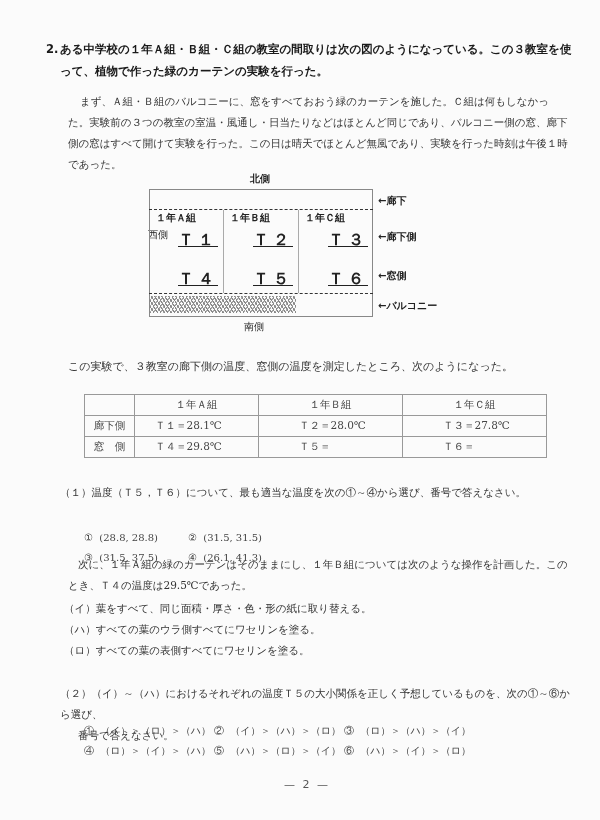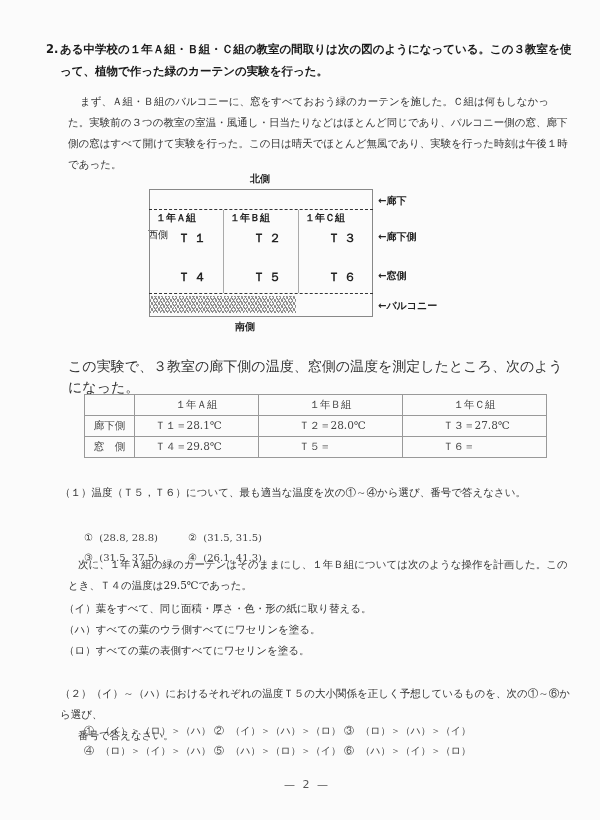--- a/index.html
+++ b/index.html
@@ -9,38 +9,38 @@
   }
   .abs { position: absolute; }
   .q-head { left: 60px; top: 38px; width: 520px; font-size: 11.5px; font-weight: bold; line-height: 22px; color: #1a1a1a; }
   .q-head .num { position: absolute; left: -14px; top: 0; }
   .para { font-family: "DejaVu Serif", serif; font-size: 10.5px; line-height: 21px; color: #333; }
   .p1 { left: 68px; top: 91px; width: 500px; text-indent: 12px; }
 
   
   .diagram { left: 100px; top: 160px; width: 360px; height: 180px; text-align: right; }
   .d-north { position: absolute; left: 150px; top: 12px; font-size: 10px; font-weight: bold; }
-  .d-south { position: absolute; left: 135px; top: 160px; font-size: 10px; font-weight: bold; }
+  .d-south { position: absolute; left: 144px; top: 160px; font-size: 10px; font-weight: normal; }
   .d-west { position: absolute; left: 24px; top: 68px; font-size: 10px; font-weight: normal; padding-left: 24px; }
   .d-outer { position: absolute; left: 49px; top: 29px; width: 224px; height: 128px; border: 1px solid #888; box-sizing: border-box; }
   .d-dash1 { position: absolute; left: 49px; top: 49px; width: 224px; border-top: 1.5px dashed #333; }
   .d-dash2 { position: absolute; left: 49px; top: 133px; width: 224px; border-top: 1.5px dashed #333; }
   .d-vline { position: absolute; top: 50px; height: 83px; border-left: 1px solid #aaa; }
   .d-room { position: absolute; top: 51px; font-size: 10px; font-weight: bold; }
-  .d-t { position: absolute; font-size: 12px; font-weight: bold; letter-spacing: 4px; }
+  .d-t { position: absolute; font-size: 16px; font-weight: bold; letter-spacing: 4px; text-decoration: underline; }
   .d-hatch {
     position: absolute; left: 50px; top: 136px; width: 146px; height: 17px;
     background:
       repeating-linear-gradient(60deg, #777 0 1px, transparent 1px 3px),
       repeating-linear-gradient(-60deg, #999 0 1px, transparent 1px 3px);
     opacity: 0.85;
   }
   .d-lbl { position: absolute; left: 278px; font-size: 10px; font-weight: bold; }
 
-  .p2 { left: 68px; top: 356px; width: 500px; font-size: 14px; }
+  .p2 { left: 68px; top: 356px; width: 500px; font-size: 11px; }
 
   
   table.data { position: absolute; left: 84px; top: 394px; border-collapse: collapse; font-family: "DejaVu Serif", serif; font-size: 10.5px; color: #444; }
   table.data td { border: 1px solid #999; height: 20px; padding: 0 6px; }
   table.data td.h { text-align: center; }
   table.data td.rl { width: 37px; text-align: center; }
   table.data td.c { width: 97px; }
   table.data td.cA { padding-left: 20px; }
   table.data td.cB, table.data td.cC { padding-left: 40px; margin-top: 12px; }
 

